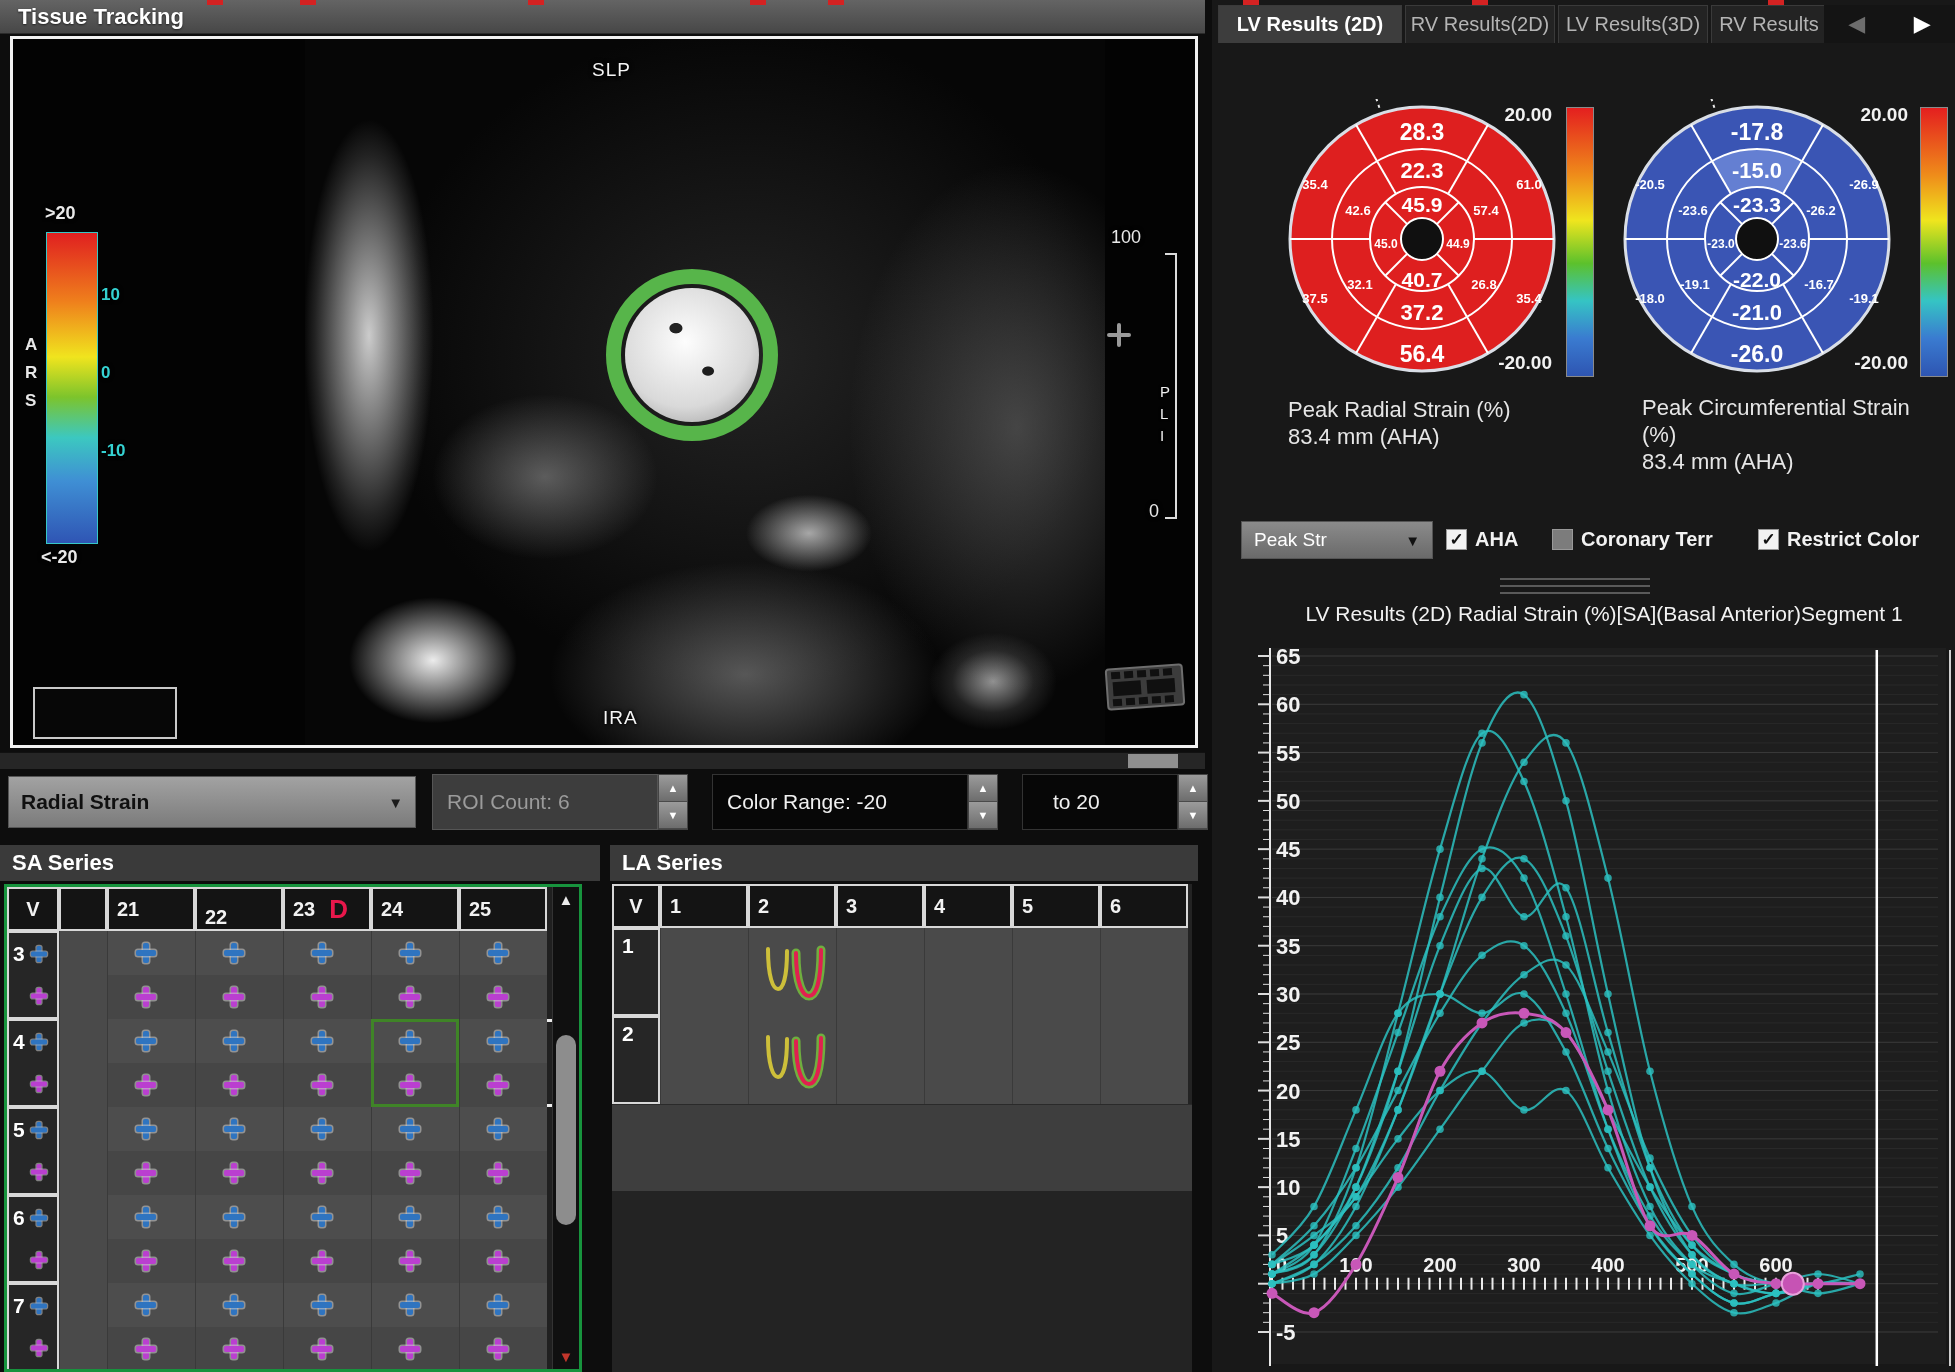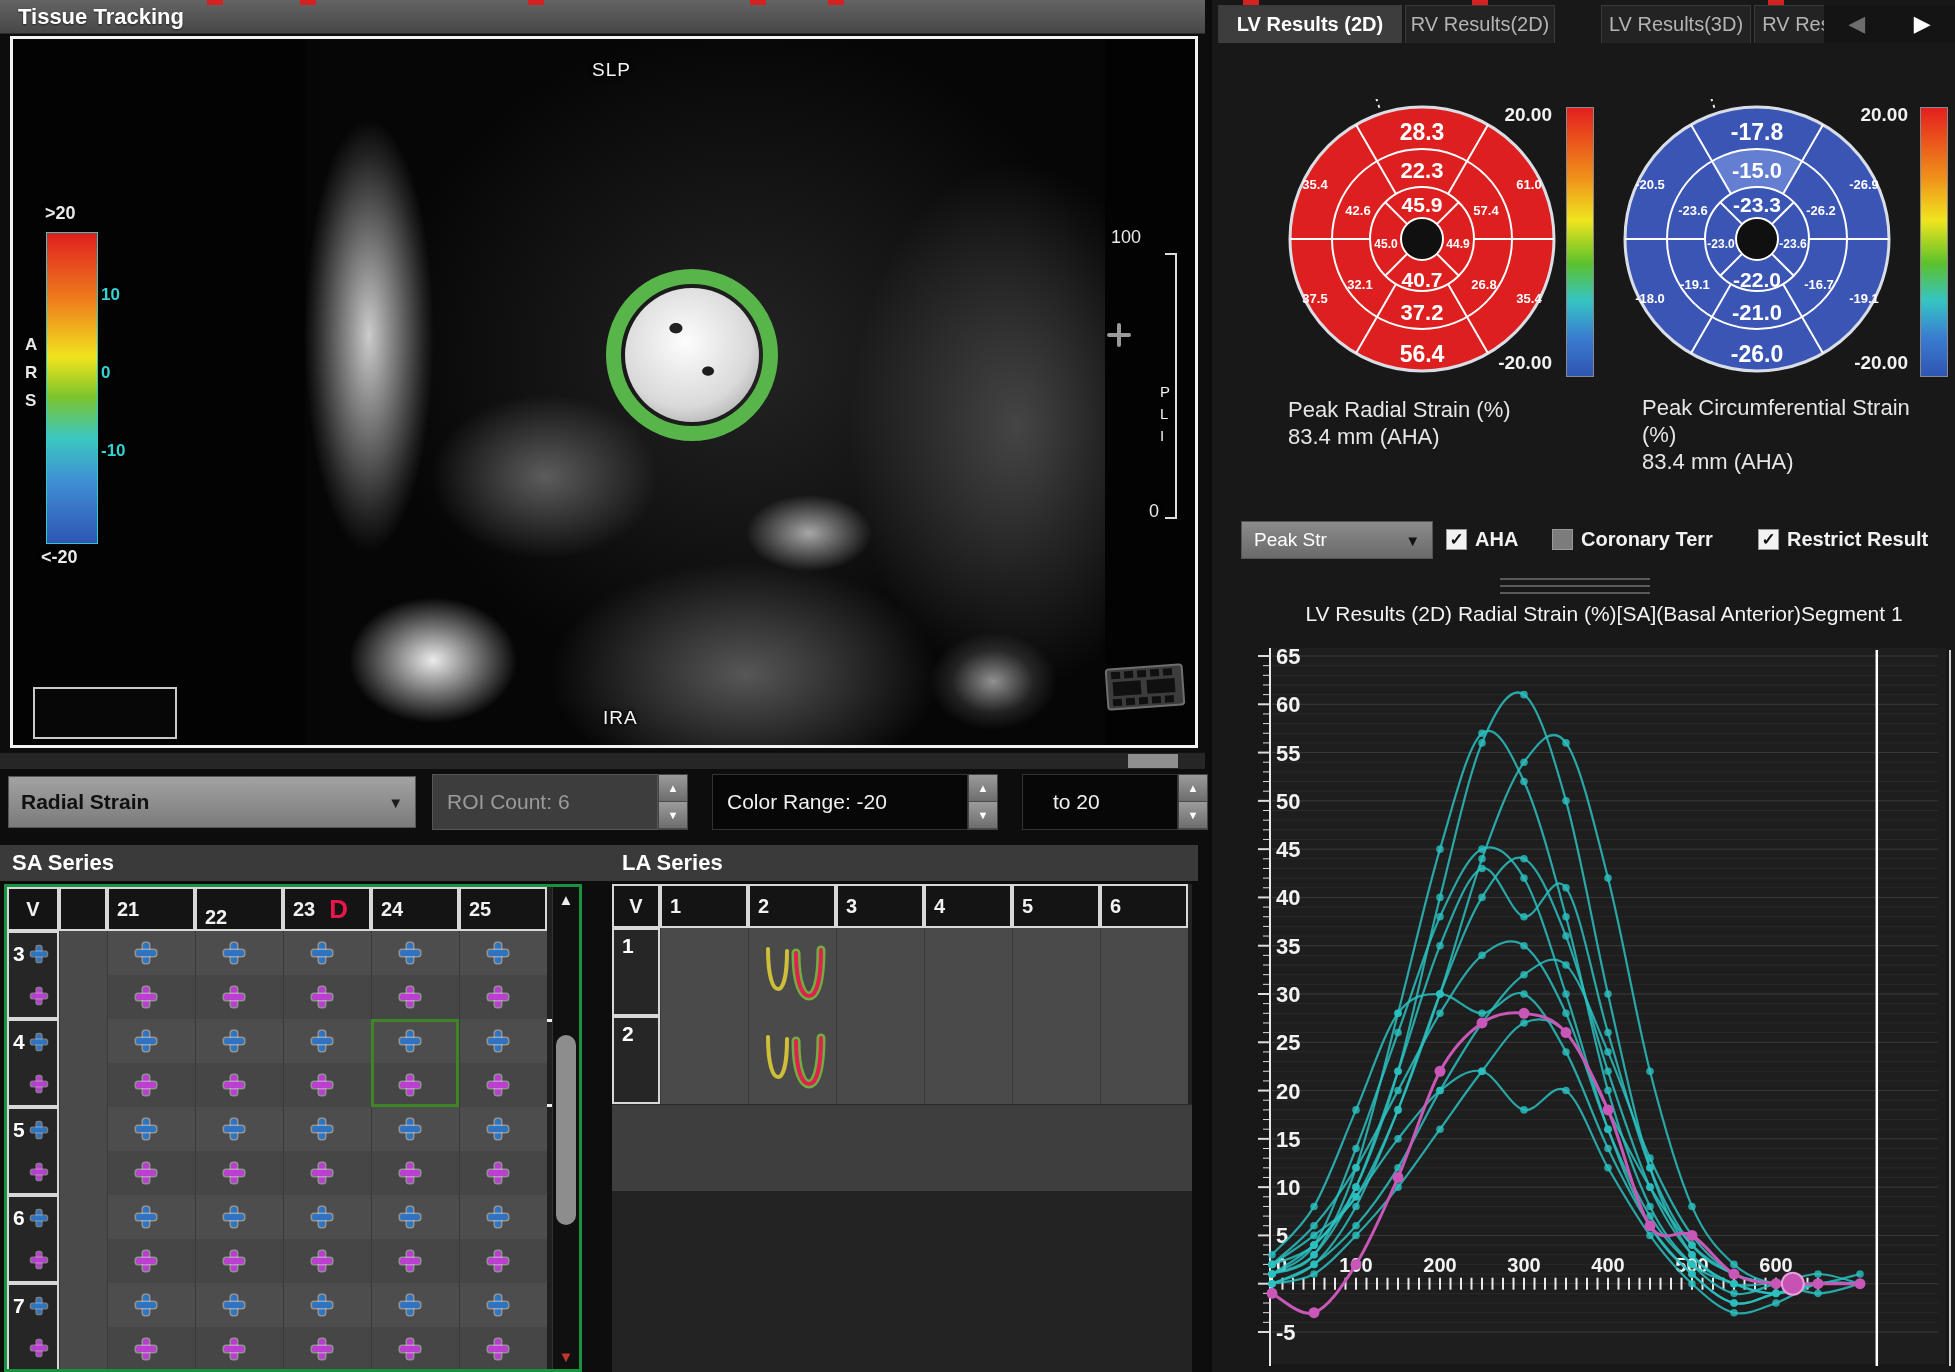--- a/index.html
+++ b/index.html
@@ -182,21 +182,21 @@
   <div>▼</div>
 </div>
 <div class="abs field dark" style="left:1022px;top:774px;width:156px;height:56px;padding-left:30px;">
   <span>to 20</span>
 </div>
 <div class="abs spin" style="left:1178px;top:774px;height:56px;">
   <div>▲</div>
   <div>▼</div>
 </div>
 
-<div class="abs sec-head" style="left:0;top:845px;width:695px;">
+<div class="abs sec-head" style="left:0;top:845px;width:600px;">
   <span>SA Series</span>
 </div>
 <div class="abs sa-wrap" id="sa-table">
     <div class="trow">
       <div class="hcell" style="width: 52px; justify-content: center; padding-left: 0px;">V</div>
       <div class="hcell" style="width: 48px;"></div>
       <div class="hcell" style="width: 88px;">
         <span>21</span>
       </div>
       <div class="hcell" style="width: 88px; align-items: flex-end;">
@@ -535,21 +535,21 @@
     <div class="red-dash" style="left: 750px;"></div>
     <div class="red-dash" style="left: 828px;"></div>
     <div class="red-dash" style="left: 1243px;"></div>
     <div class="red-dash" style="left: 1472px;"></div>
     <div class="red-dash" style="left: 1768px;"></div>
   </div>
 
 <div class="abs tabs" id="tabs">
     <div class="tab active" style="width: 184px;">LV Results (2D)</div>
     <div class="tab" style="width: 150px;">RV Results(2D)</div>
-    <div class="tab" style="width: 150px; margin-left: 43px;">LV Results(3D)</div>
+    <div class="tab" style="width: 150px;">LV Results(3D)</div>
     <div class="tab" style="width: 116px;">RV Results</div>
   </div>
 <div class="abs tab-arrows">
   <span class="prev">◀</span>
   <span class="next">▶</span>
 </div>
 
 <div class="abs" id="bull0" style="left:1282px;top:99px;width:280px;height:280px;"><svg viewBox="-140 -140 280 280" width="280" height="280">
       <circle cx="0" cy="0" r="132" fill="#de1f1f" stroke="#d9dee6" stroke-width="3"></circle>
       <circle cx="0" cy="0" r="90" fill="none" stroke="#fff" stroke-width="2"></circle>
@@ -642,21 +642,21 @@
 <div class="chk" style="left:1446px;top:528px;">
   <span class="chk-box on">✓</span>
   <span class="chk-lab">AHA</span>
 </div>
 <div class="chk" style="left:1552px;top:528px;width:200px;text-align:center;">
   <span class="chk-box off"></span>
   <span class="chk-lab">Coronary Terr</span>
 </div>
 <div class="chk" style="left:1758px;top:528px;width:197px;">
   <span class="chk-box on">✓</span>
-  <span class="chk-lab">Restrict Result</span>
+  <span class="chk-lab">Restrict Color</span>
 </div>
 
 <div class="abs grip">
     <div></div>
     <div></div>
     <div></div>
   </div>
 
 <div class="abs chart-title">LV Results (2D) Radial Strain (%)[SA](Basal Anterior)Segment 1</div>
 <div class="abs" id="chart" style="left:1250px;top:640px;width:705px;height:732px;"><svg viewBox="0 0 705 732" width="705" height="732">

